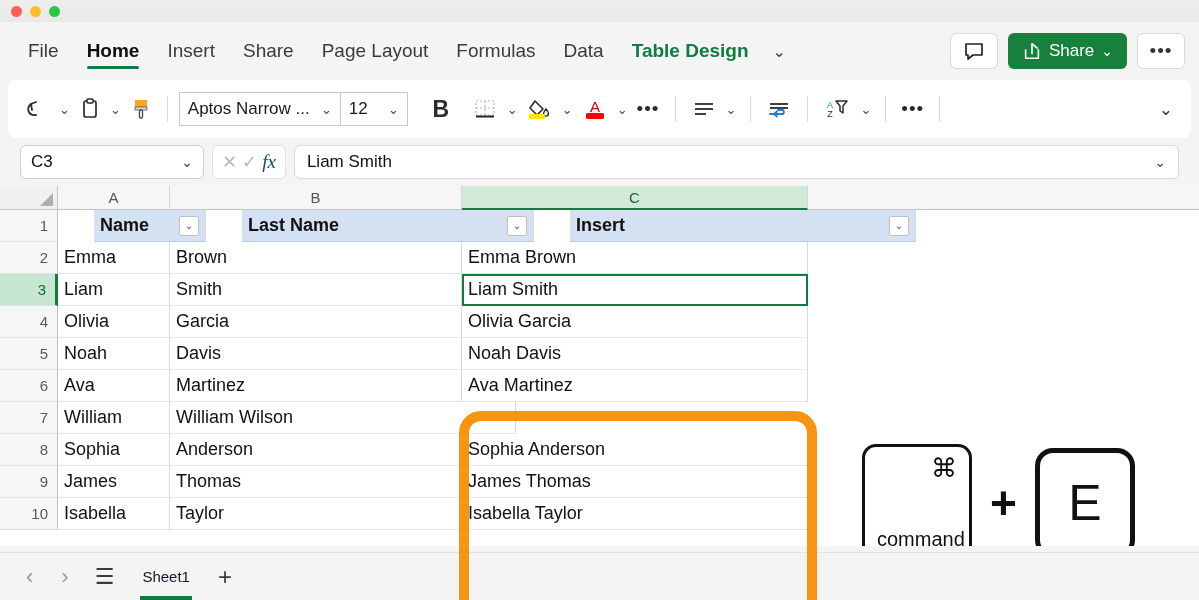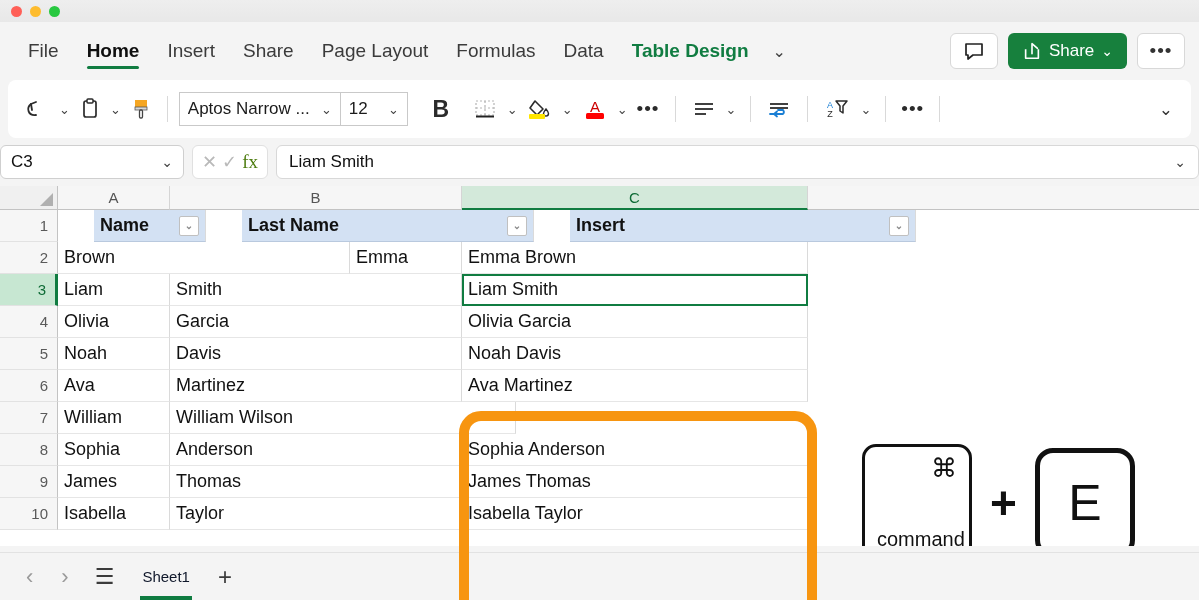--- a/index.html
+++ b/index.html
@@ -73,33 +73,33 @@
     display: flex; align-items: center; justify-content: space-between; }
   .fontname .lbl { overflow:hidden; white-space:nowrap; }
   .fontdiv { width: 1px; height: 34px; background: #c9c9c9; }
   .fontsize { width: 66px; padding: 0 8px; font-size: 17px; color: #1b1b1b;
     display: flex; align-items: center; justify-content: space-between; }
   .collapse { margin-left: auto; font-size: 17px; color: #333; padding-right: 6px; }
 
   
   .formulabar {
     height: 48px; background: #f4f4f4; display: flex; align-items: center;
-    padding: 0 0; gap: 8px;
+    padding: 0 20px; gap: 8px;
   }
   .namebox {
     width: 184px; height: 34px; background: #fff; border: 1px solid #cfcfcf;
     border-radius: 6px; display: flex; align-items: center;
     justify-content: space-between; padding: 0 10px; font-size: 17px; color: #111;
   }
   .fxgroup {
     height: 34px; background: #fff; border: 1px solid #e0e0e0; border-radius: 6px;
     display: flex; align-items: center; gap: 5px; padding: 0 9px;
   }
   .fxg { font-size: 18px; color: #b9b9b9; }
-  .fxg.fx { color: #4d7c0f; font-family: "Liberation Serif", serif; font-size:19px;}
+  .fxg.fx { color: #0c4a6e; font-style: italic; font-family: "Liberation Serif", serif; font-size:19px;}
   .fcontent {
     flex: 1; height: 34px; background: #fff; border: 1px solid #d8d8d8;
     border-radius: 6px; display: flex; align-items: center;
     justify-content: space-between; padding: 0 12px; font-size: 17px; color: #111;
   }
 
   
   .gridarea { position: relative; width: 100%; height: 352px; background: #fff; }
   .colheads { display: flex; height: 24px; background: #f6f6f6; }
   .corner {
@@ -394,22 +394,22 @@
         </div>
         <div class="cell hdr colC">
           <span>Insert</span>
           <span class="filtbtn">⌄</span>
         </div>
         <div class="cellrest"></div>
       </div>
 
       <div class="gridrow">
         <div class="rowhead">2</div>
+        <div class="cell colA">Emma</div>
         <div class="cell colB">Brown</div>
-        <div class="cell colA">Emma</div>
         <div class="cell colC">Emma Brown</div>
         <div class="cellrest"></div>
       </div>
 
       <div class="gridrow">
         <div class="rowhead sel">3</div>
         <div class="cell colA">Liam</div>
         <div class="cell colB">Smith</div>
         <div class="cell colC csel">Liam Smith</div>
         <div class="cellrest"></div>

